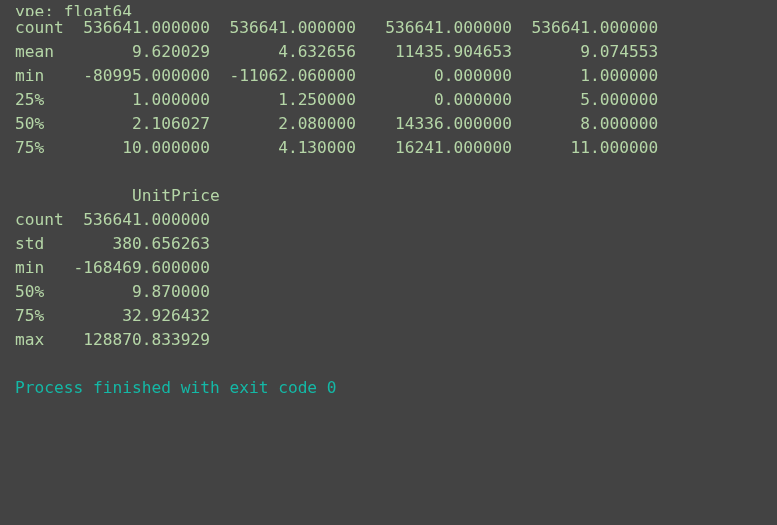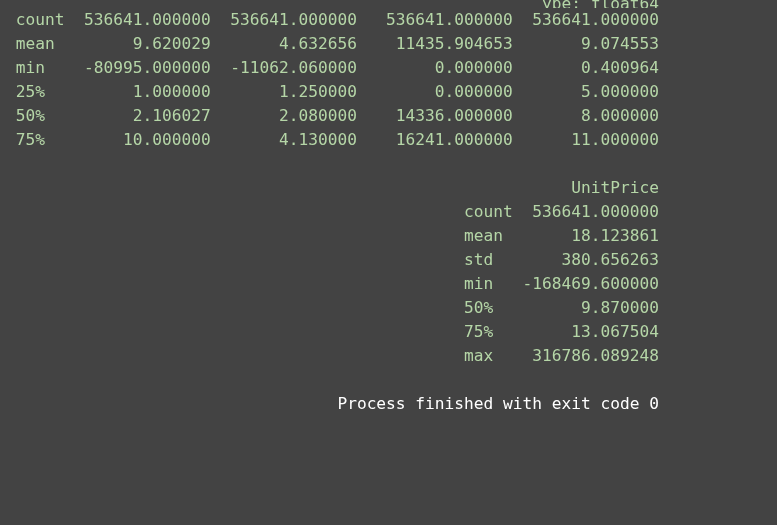--- a/index.html
+++ b/index.html
@@ -13,22 +13,21 @@
     height: 525px;
     overflow: hidden;
     font-family: "DejaVu Sans Mono", "Liberation Mono", monospace;
   }
   #console {
     position: relative;
     width: 659px;
     height: 525px;
     background: #434343;
     box-sizing: border-box;
-    padding: 0;
-    text-align: right;
+    padding: 8px;
   }
   .console-line {
     font-family: "DejaVu Sans Mono", "Liberation Mono", monospace;
     font-size: 16.2px;
     line-height: 24px;
     height: 24px;
     white-space: pre;
     letter-spacing: 0px;
     padding-left: 7px;
     color: #b5d6a7;
@@ -36,61 +35,60 @@
   }
   .clipped-top {
     height: 16px;
     line-height: 24px;
     overflow: hidden;
     position: relative;
     top: -8px;
     margin-bottom: -8px;
   }
   .stdout { color: #b5d6a7; }
-  .exitline { color: #ffffff; }
+  .exitline { color: #14b8a6; }
   .blank { color: transparent; }
 </style>
 </head>
 <body>
 
 <div id="console">
 
   <div class="console-line clipped-top stdout">ype: float64</div>
 
 
   <div class="console-line stdout">count  536641.000000  536641.000000   536641.000000  536641.000000</div>
 
   <div class="console-line stdout">mean        9.620029       4.632656    11435.904653       9.074553</div>
 
 
-  <div class="console-line stdout">min    -80995.000000  -11062.060000        0.000000       0.400964</div>
+  <div class="console-line stdout">min    -80995.000000  -11062.060000        0.000000       1.000000</div>
 
   <div class="console-line stdout">25%         1.000000       1.250000        0.000000       5.000000</div>
 
   <div class="console-line stdout">50%         2.106027       2.080000    14336.000000       8.000000</div>
 
   <div class="console-line stdout">75%        10.000000       4.130000    16241.000000      11.000000</div>
 
 
   <div class="console-line blank"></div>
 
   <div class="console-line stdout">            UnitPrice</div>
 
   <div class="console-line stdout">count  536641.000000</div>
 
-  <div class="console-line stdout">mean       18.123861</div>
 
   <div class="console-line stdout">std       380.656263</div>
 
   <div class="console-line stdout">min   -168469.600000</div>
 
 
   <div class="console-line stdout">50%         9.870000</div>
 
-  <div class="console-line stdout">75%        13.067504</div>
+  <div class="console-line stdout">75%        32.926432</div>
 
-  <div class="console-line stdout">max    316786.089248</div>
+  <div class="console-line stdout">max    128870.833929</div>
 
   <div class="console-line blank"></div>
 
   <div class="console-line exitline">Process finished with exit code 0</div>
 
 </div>
 
 </body></html>

